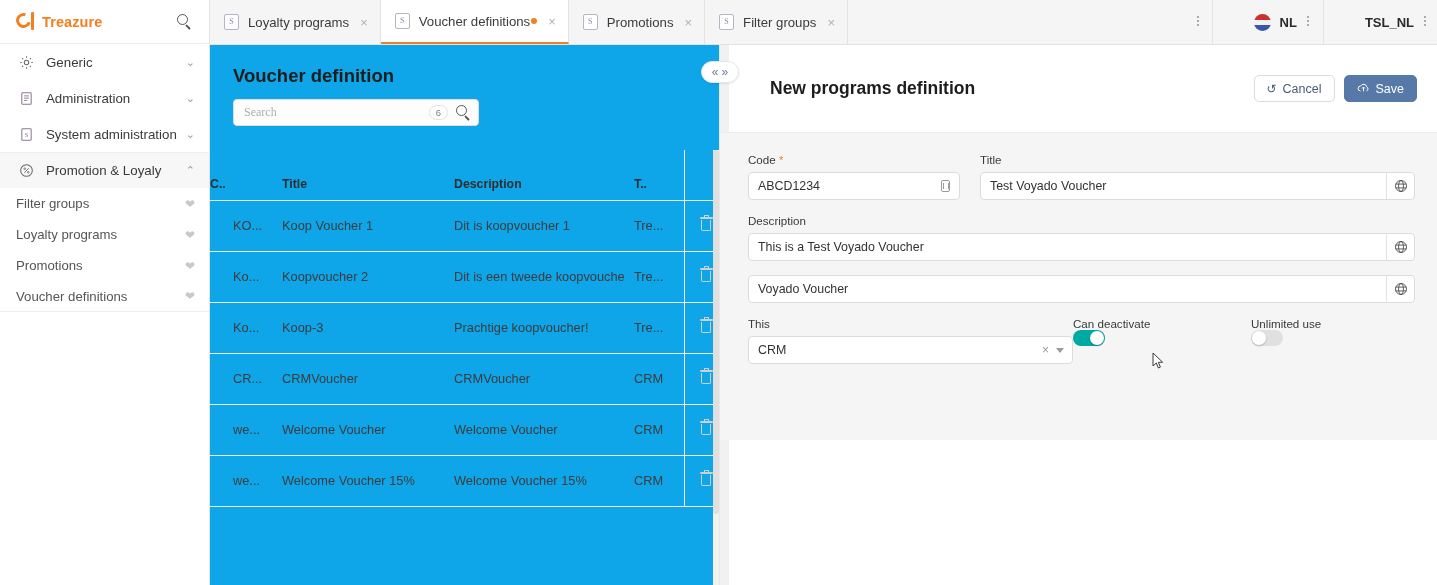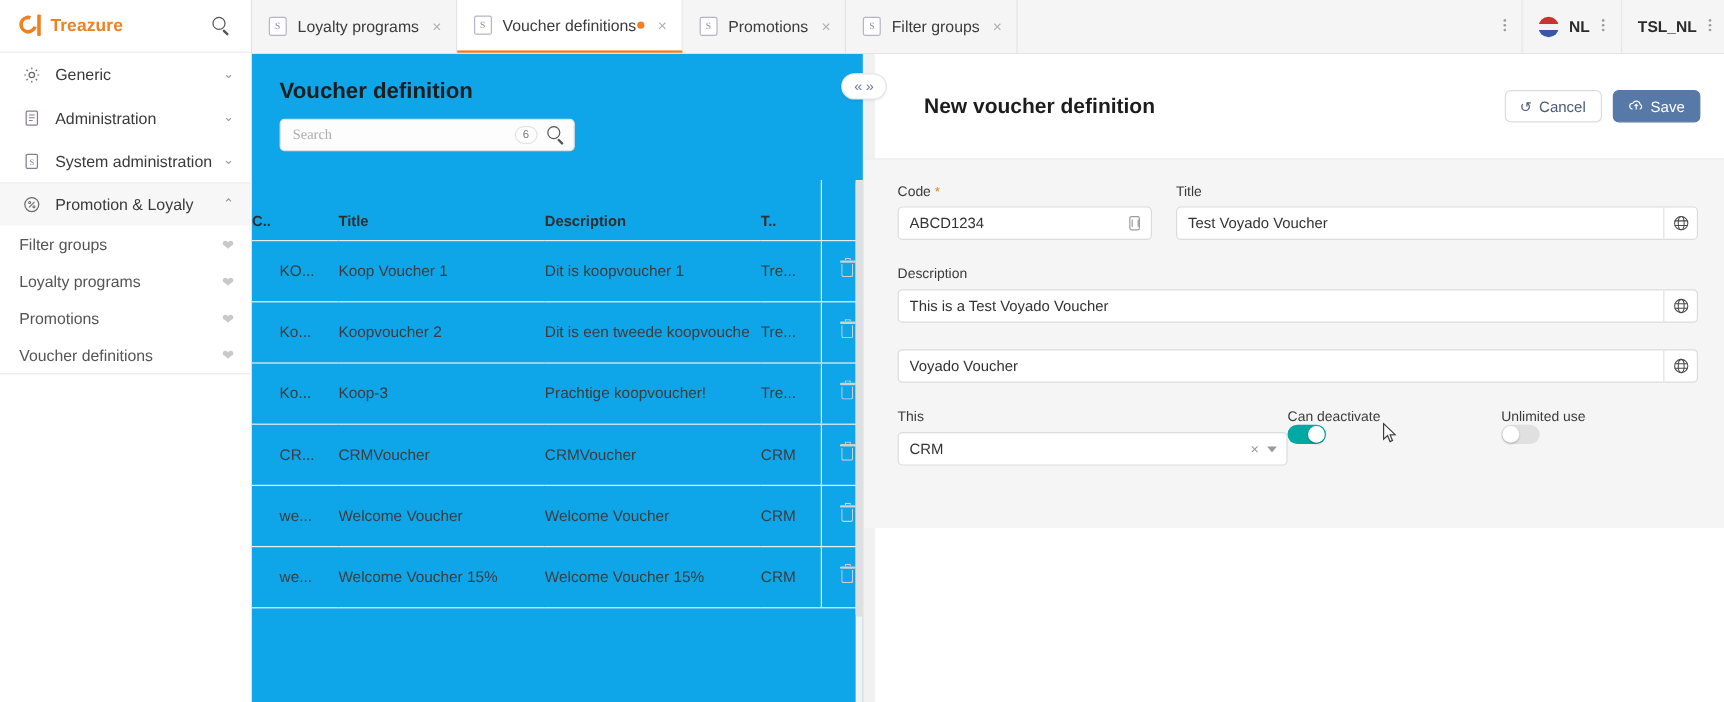--- a/index.html
+++ b/index.html
@@ -122,21 +122,21 @@
     margin-left: 1px; vertical-align: super;
   }
   .tab .tclose { margin-left: 11px; color: #b0b0b0; font-size: 13px; line-height: 1; cursor:pointer; }
   .tab-spacer { flex: 1 1 auto; background: #f5f5f5; border-right: 1px solid #e3e3e3; display:flex; align-items:center; justify-content:flex-end; padding-right: 12px; }
   .kebab { color: #8e8e8e; font-size: 14px; letter-spacing: 0; line-height: 1; cursor:pointer; }
   .tab-right {
     display: flex; align-items: center; gap: 9px;
     padding: 0 13px;
     border-right: 1px solid #e3e3e3;
     background: #f5f5f5;
-    font-size: 13px; font-weight: bold; color: #2b2b2b;
+    font-size: 13px; font-weight: bold; color: #2b2b2b; margin-left: 28px;
   }
   .tab-right.last { border-right: none; padding-right: 10px; }
   .flag-nl {
     width: 17px; height: 17px; border-radius: 50%;
     overflow: hidden; flex: 0 0 17px;
     background: linear-gradient(to bottom, #C8332F 0 33.3%, #f2f2f2 33.3% 66.6%, #3A56A8 66.6% 100%);
   }
 
   
   .content { position: absolute; left: 0; top: 45px; right: 0; bottom: 0; display: flex; }
@@ -251,21 +251,21 @@
   }
   .copy-ico::after {
     content:""; position: absolute; left: 1.5px; top: 2px; width: 4px; height: 6px;
     border-left: 1.3px solid #9b9b9b; border-right: 1.3px solid #9b9b9b;
   }
   .globe-ico { width: 14px; height: 14px; display:block; }
 
   .row2 { display: flex; gap: 20px; }
   .fcol-code { width: 212px; flex: 0 0 212px; }
   .fcol-title { flex: 1 1 auto; }
-  .block { margin-bottom: 22px; }
+  .block { margin-bottom: 14px; }
 
   .row3 { display: flex; }
   .fcol-type { width: 325px; flex: 0 0 325px; }
   .fcol-tog1 { width: 178px; flex: 0 0 178px; }
   .fcol-tog2 { flex: 1 1 auto; }
   .select-shell {
     height: 28px; background: #ffffff;
     border: 1px solid #dcdcdc; border-radius: 4px;
     display: flex; align-items: center;
     padding: 0 8px 0 9px;
@@ -552,21 +552,21 @@
 
       <div class="formpanel">
         <div class="panel-seam"></div>
 
         <div class="collapse-pill">
           <span>«</span>
           <span>»</span>
         </div>
 
         <div class="form-header">
-          <div class="form-title">New voucher definition</div>
+          <div class="form-title">New programs definition</div>
           <div class="hdr-actions">
             <button class="btn btn-cancel">
               <span class="ico-undo">↺</span>
               <span>Cancel</span>
             </button>
             <button class="btn btn-save">
               <span class="ico-cloud">
                 <svg width="13" height="11" viewBox="0 0 16 12" fill="none" stroke="#ffffff" stroke-width="1.2">
                   <path d="M4.2 10.2a3 3 0 0 1 .3-6 4 4 0 0 1 7.5 1.1 2.6 2.6 0 0 1-.4 4.9"></path>
                   <path d="M8 10.6V5.6M6.2 7.2L8 5.4l1.8 1.8"></path>

